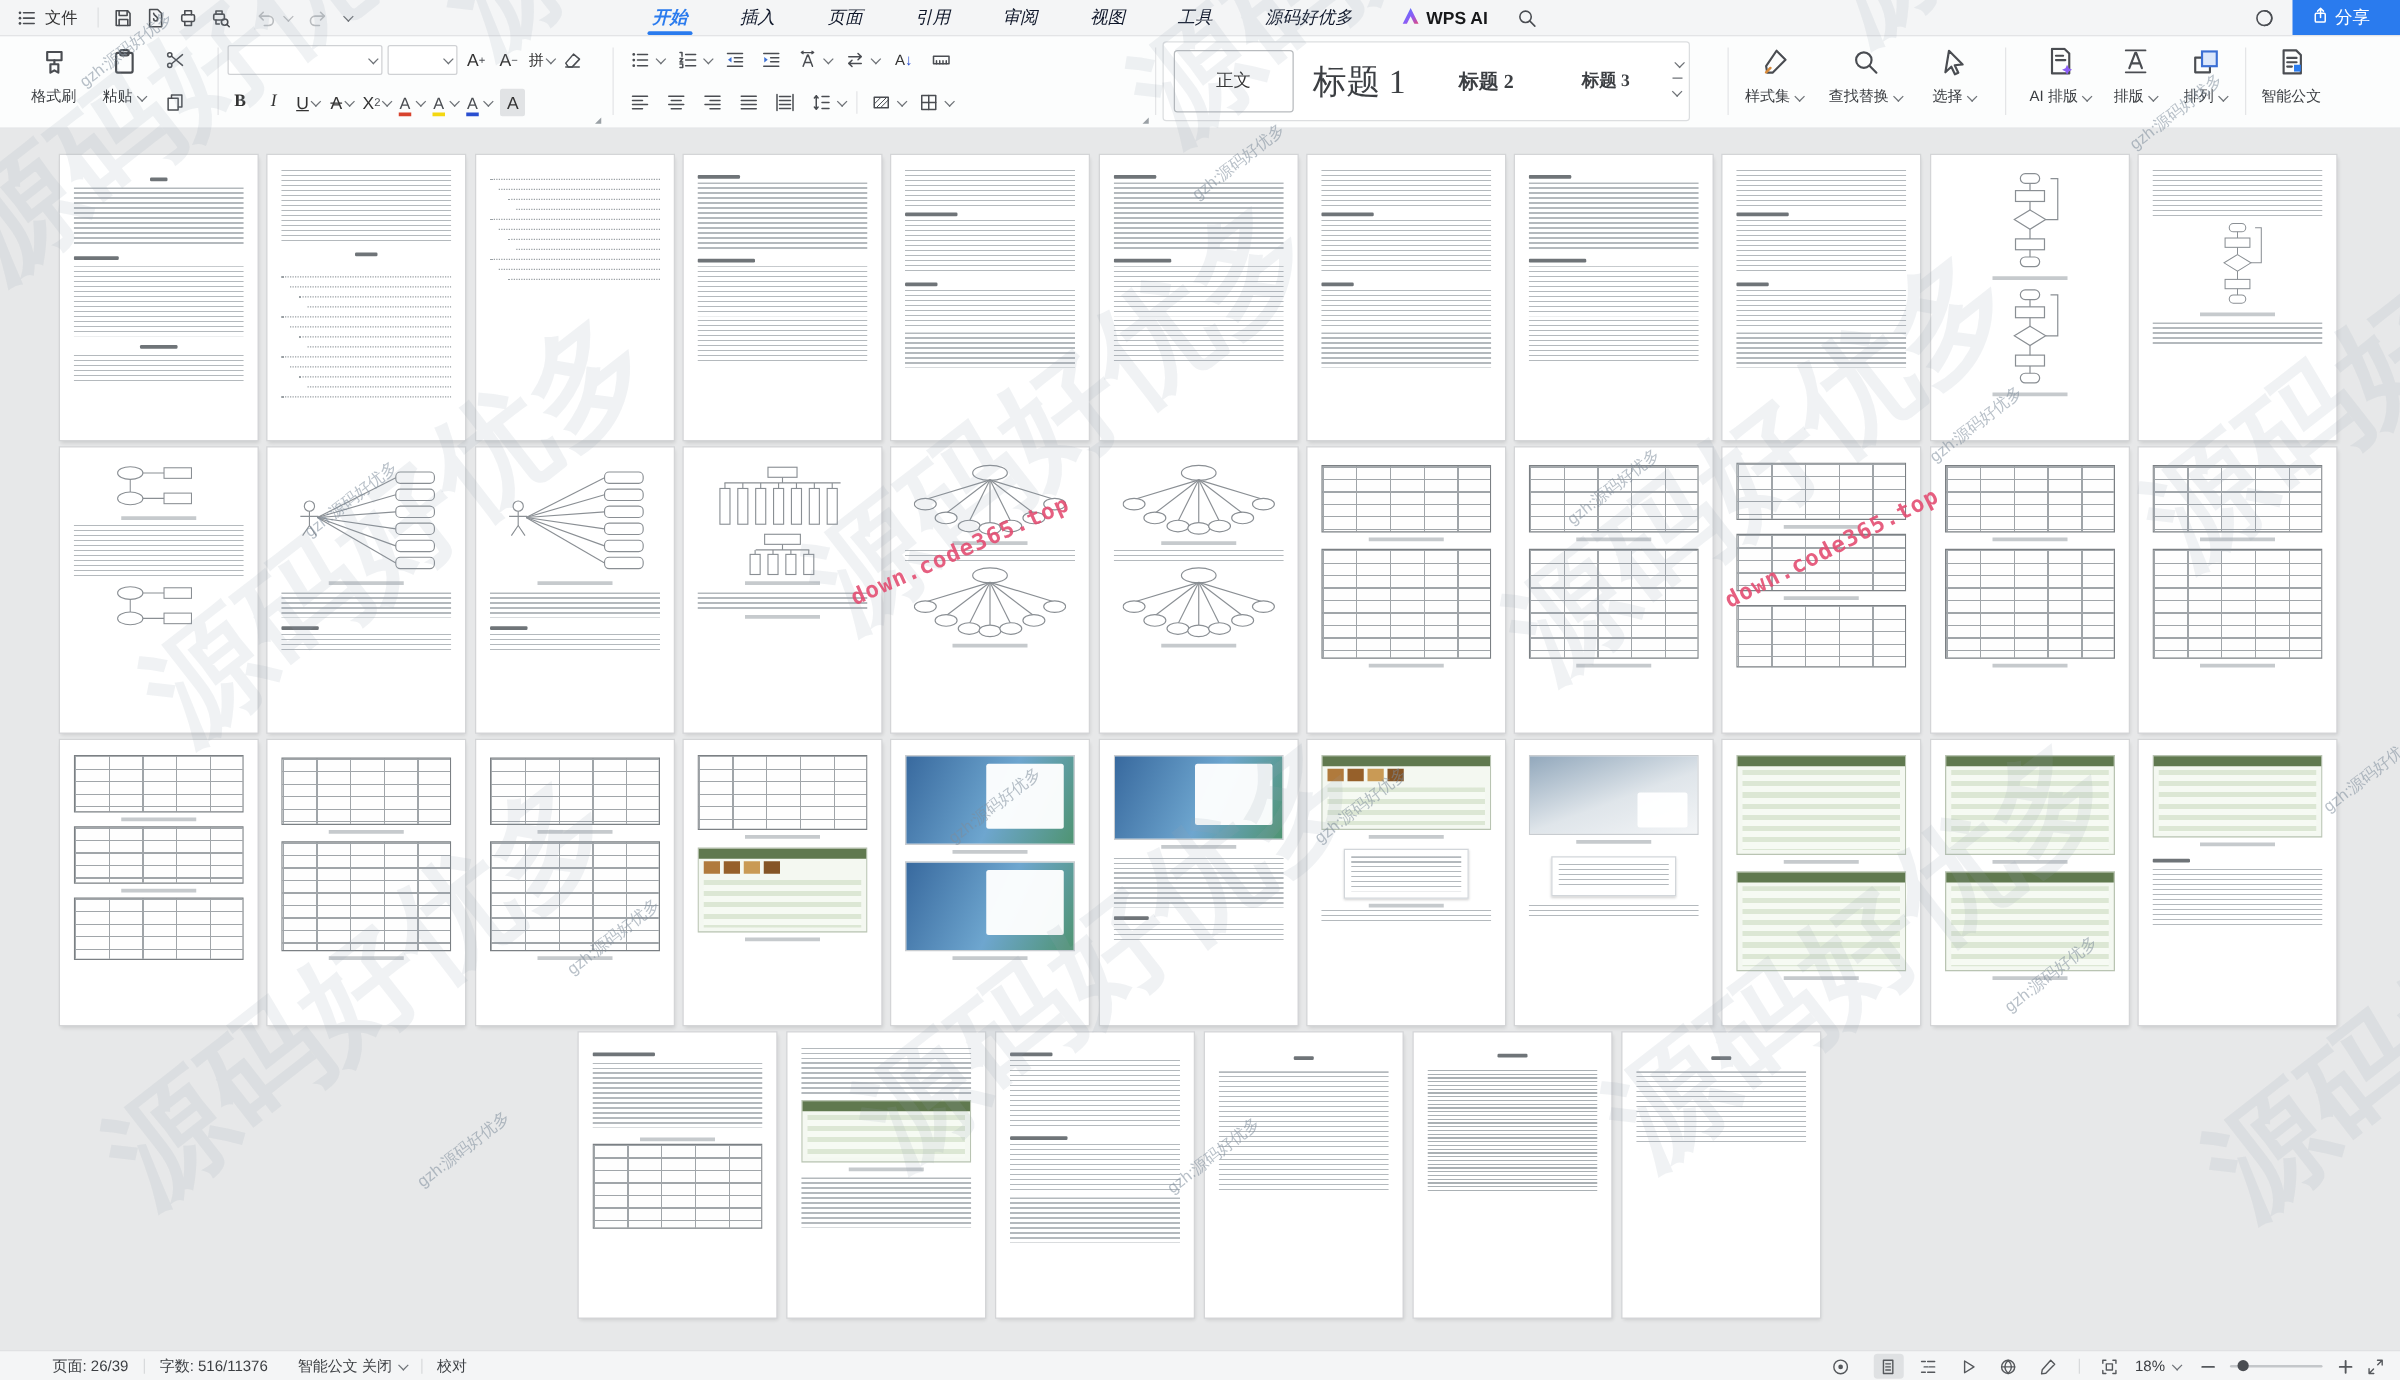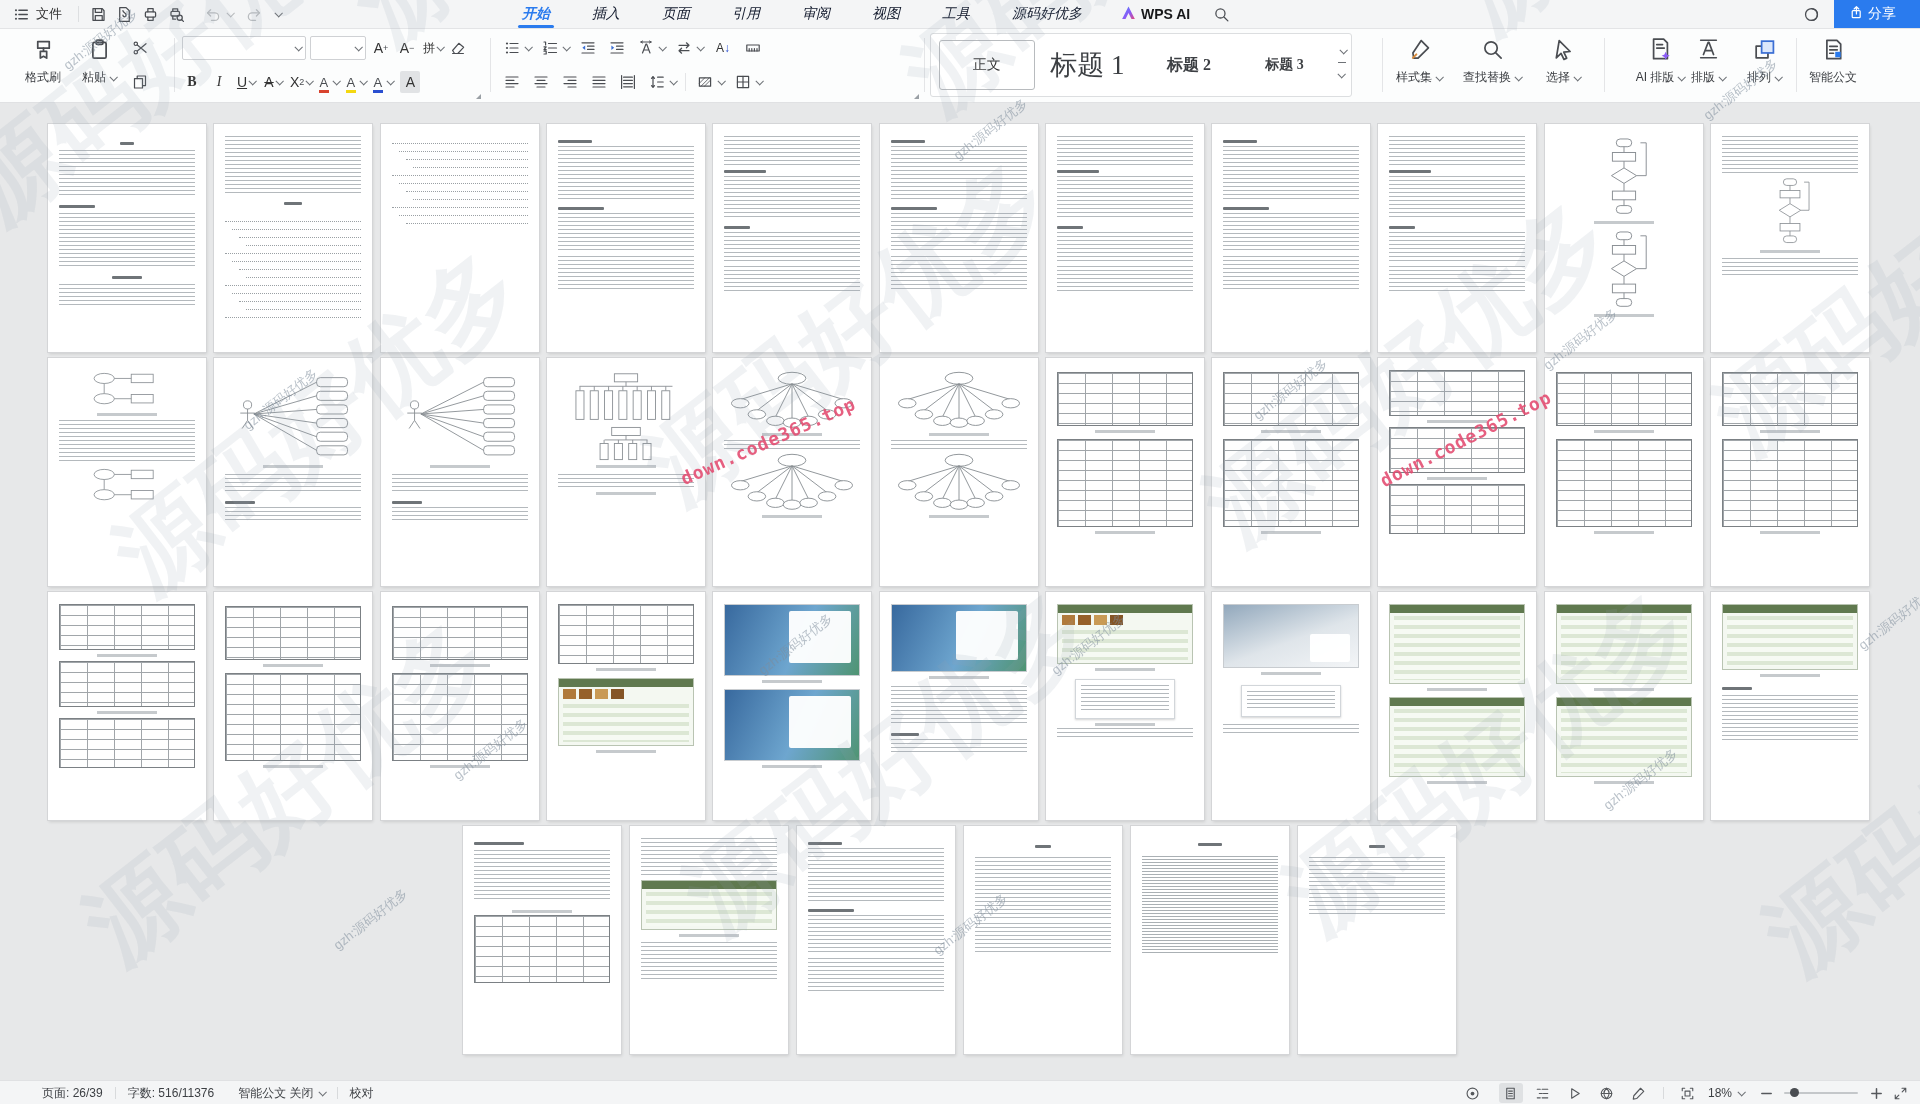--- a/index.html
+++ b/index.html
@@ -551,21 +551,21 @@
           </span>
         <span class="blabel">
             <span>选择</span>
             <span class="chev"></span>
           </span>
       </div>
     </div>
     <div class="vdiv" style="left:1604px"></div>
 
     <div class="rg" style="left:1612px">
-      <div class="bigbtn" style="left:16px;width:64px">
+      <div class="bigbtn" style="left:4px;width:64px">
         <span class="bi">
             <svg viewBox="0 0 16 16">
               <g fill="none" stroke="currentColor" stroke-width="1.2" stroke-linecap="round" stroke-linejoin="round">
                 <path d="M3.2 1.8h7l2.6 2.6v11H3.2z" transform="translate(0 -1)"></path>
                 <path d="M5.4 4.6h4M5.4 7h5.2"></path>
               </g>
               <path d="M11.6 9.6l.9 1.9 1.9.9-1.9.9-.9 1.9-.9-1.9-1.9-.9 1.9-.9z" fill="#8b5cf6"></path>
             </svg>
           </span>
         <span class="blabel">

